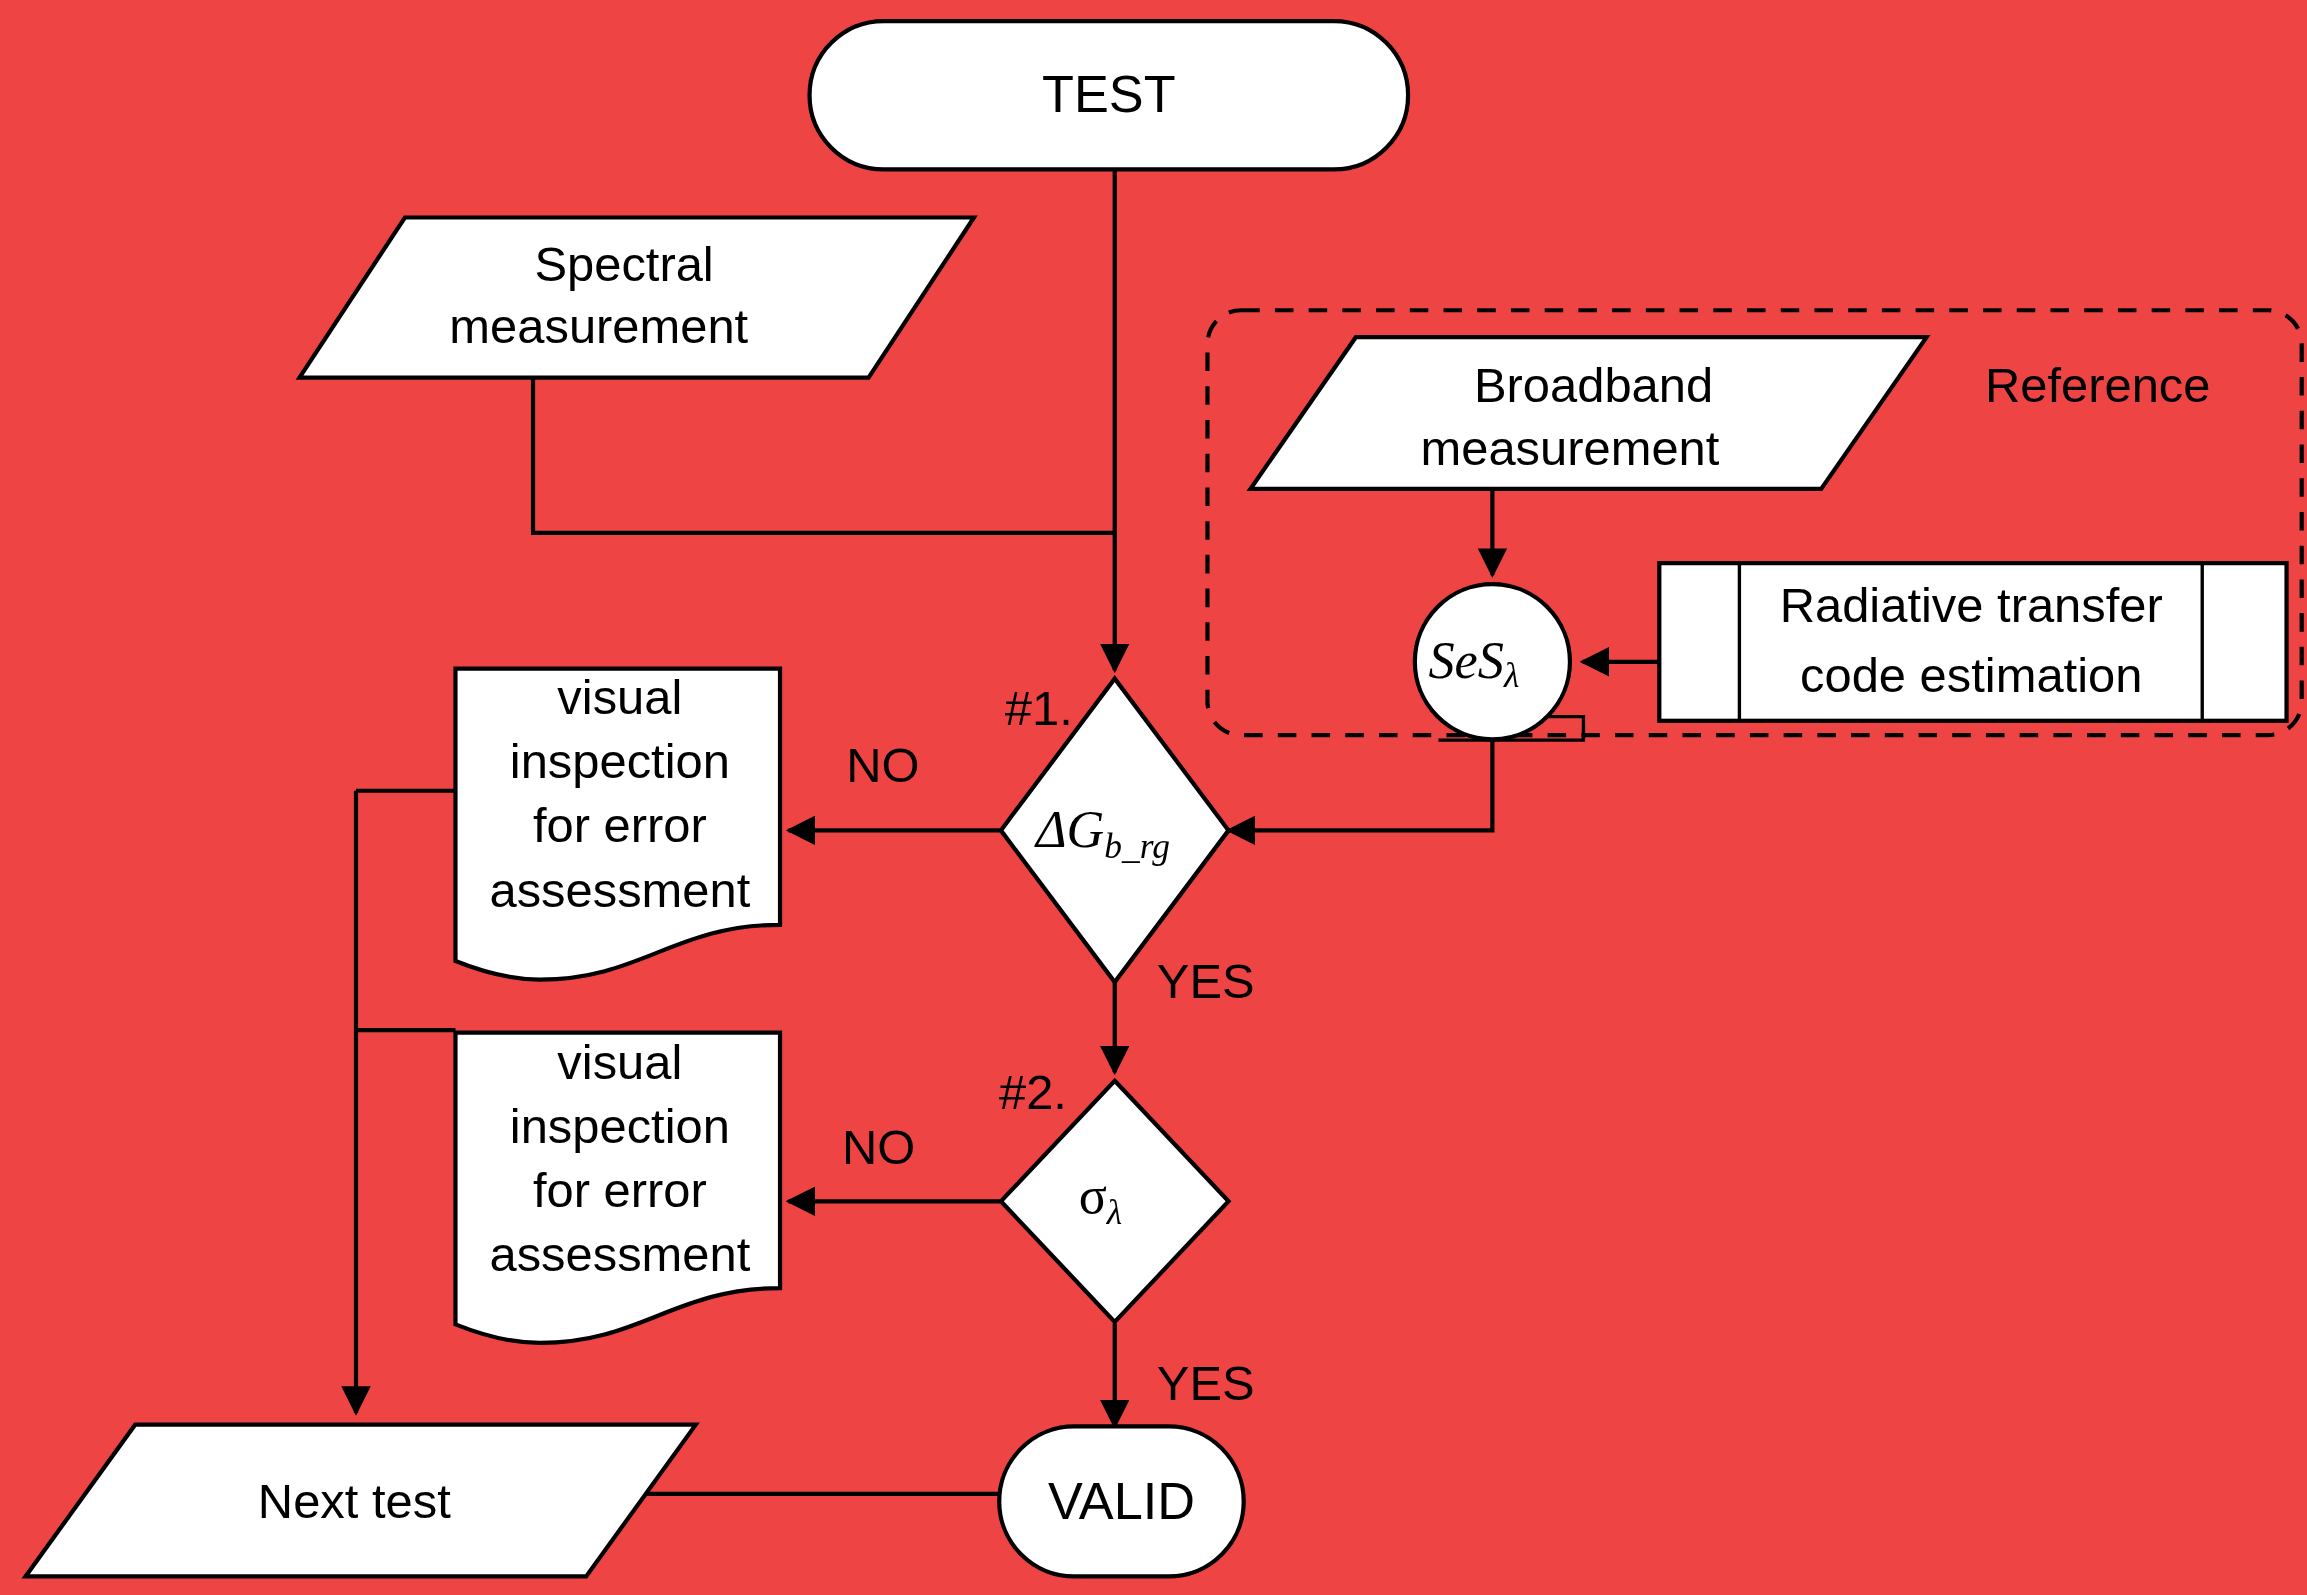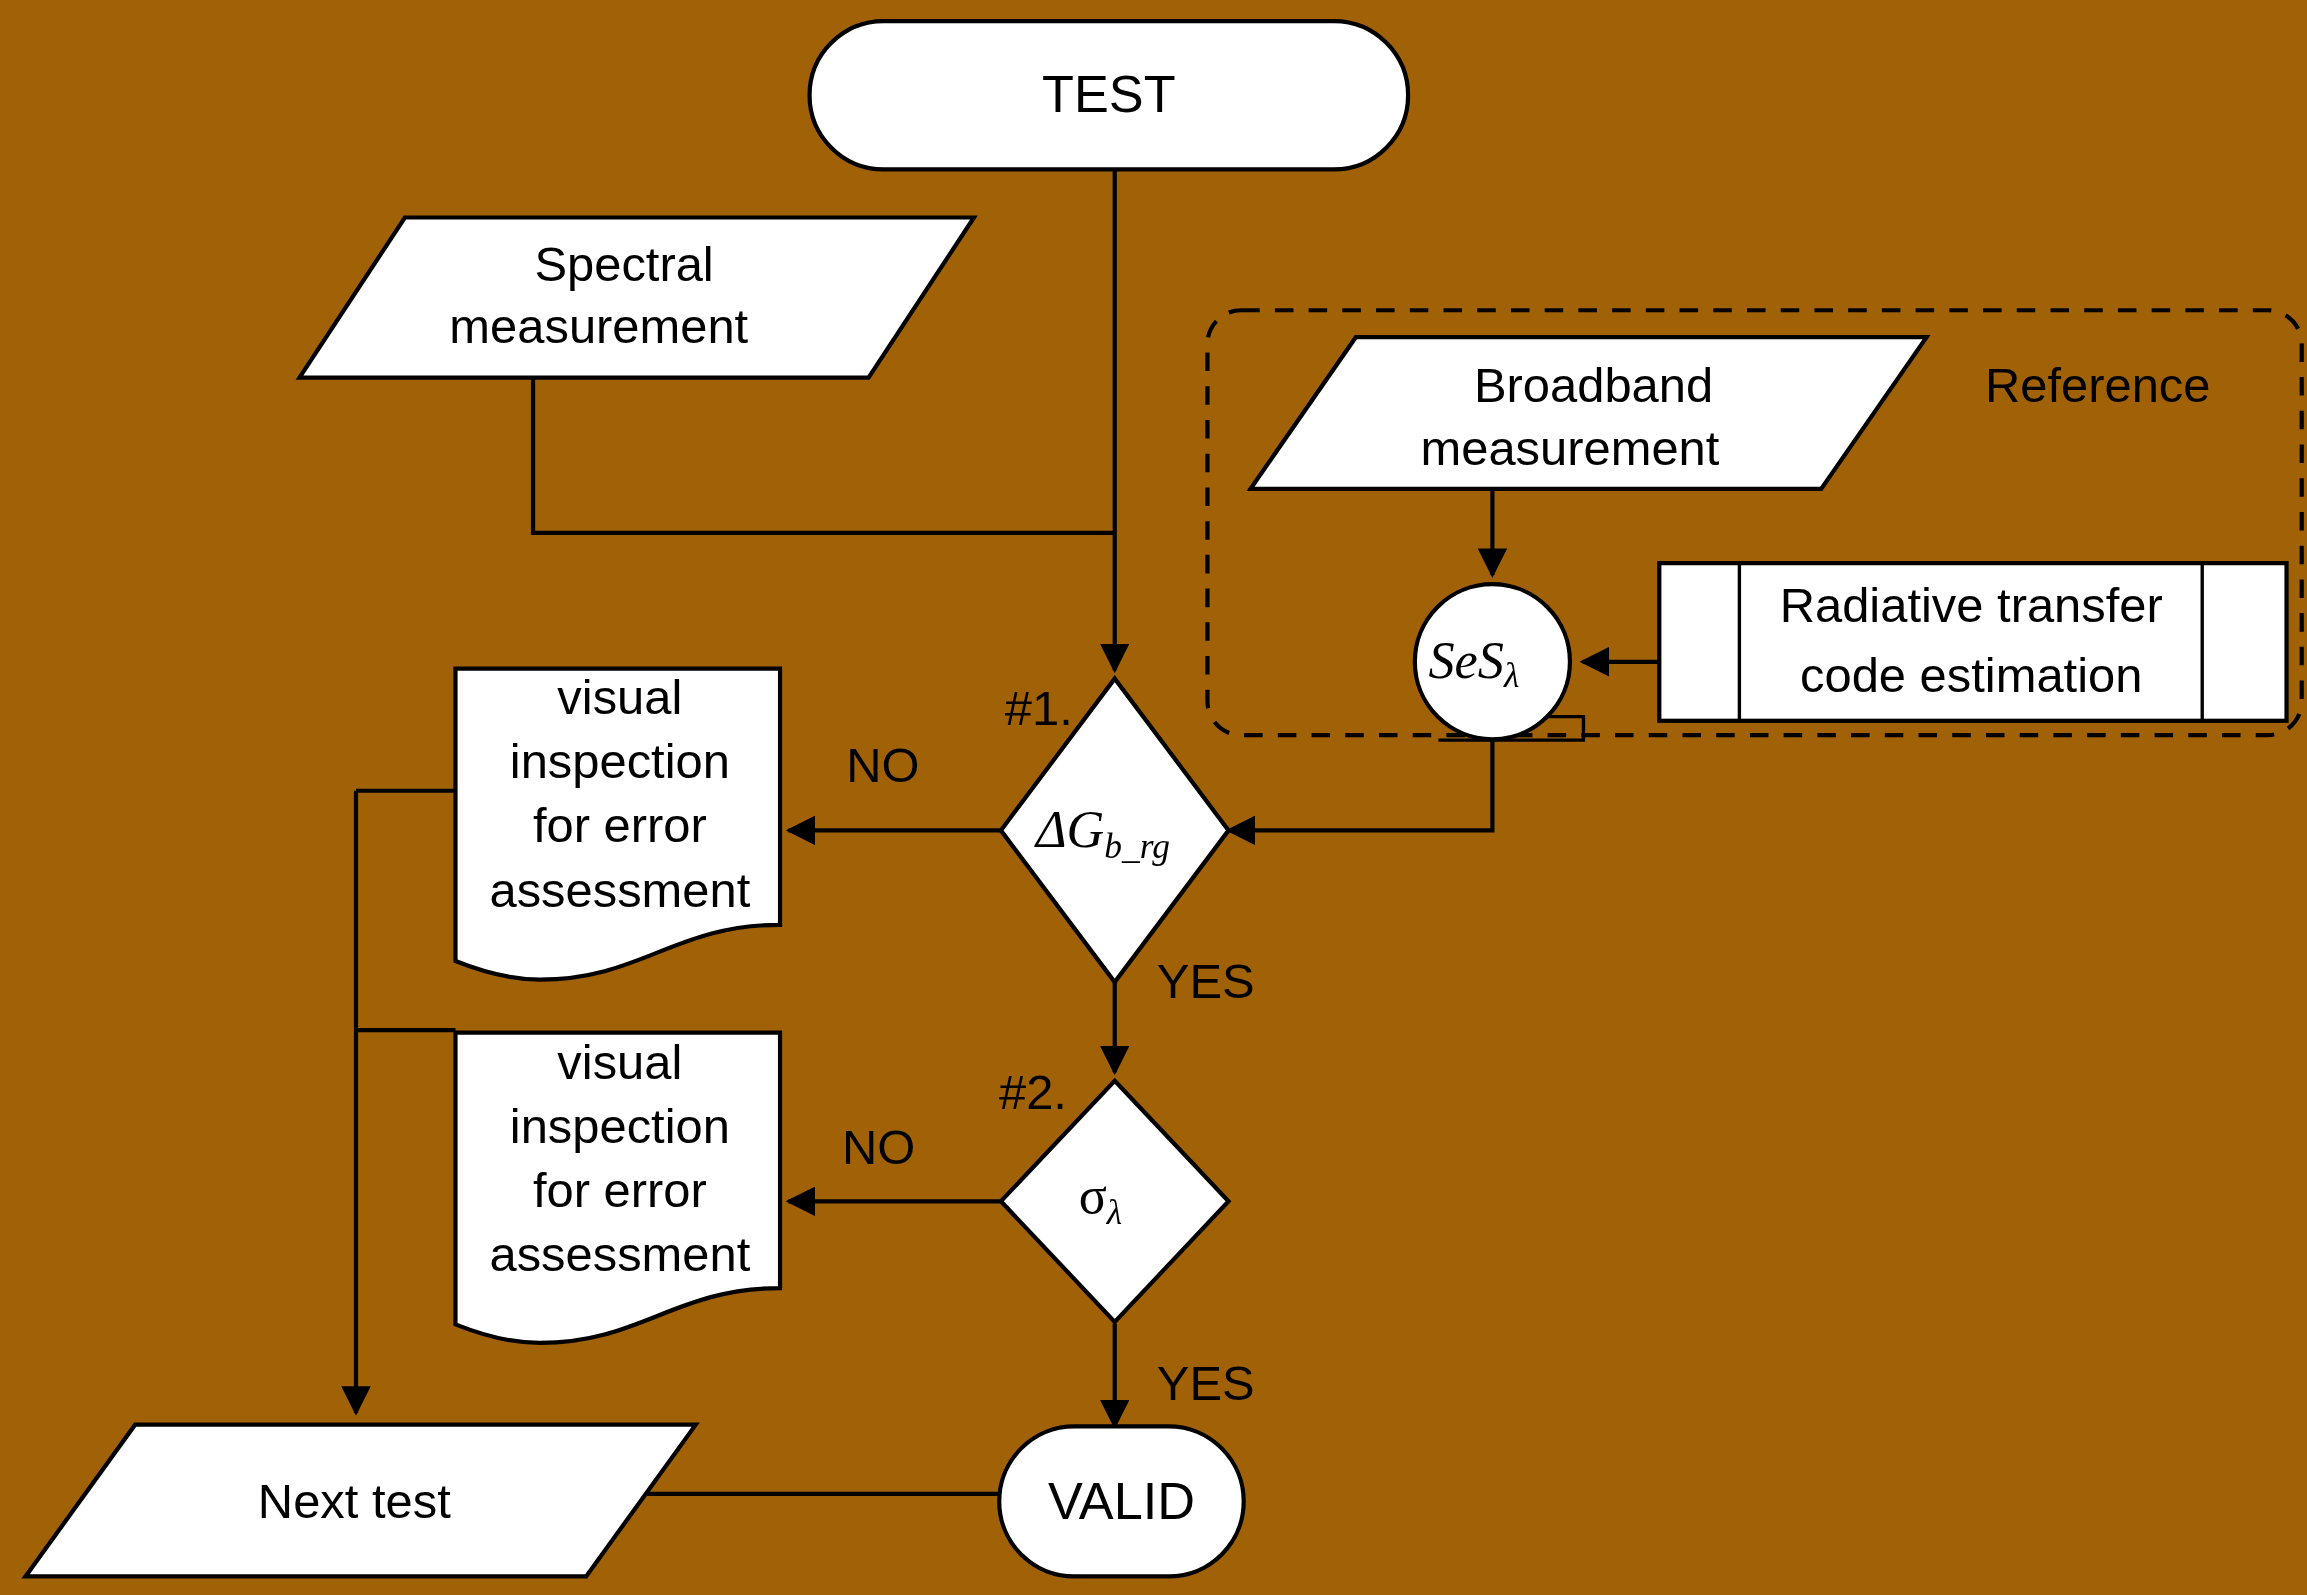--- a/index.html
+++ b/index.html
@@ -3,21 +3,21 @@
 <meta charset="utf-8">
 <title>Flowchart</title>
 <style>
   html,body{margin:0;padding:0;background:#ffffff;}
   body{
     width:2307px;height:1595px;
     font-family:"Liberation Sans",sans-serif;
     color:#000;
     overflow:hidden;
   }
-  #flow-root{position:relative;width:2307px;height:1595px;background:#a16207;}
+  #flow-root{position:relative;width:2307px;height:1595px;background:#ef4444;}
   svg#flow-svg{position:absolute;left:0;top:0;width:2307px;height:1595px;display:block;}
 
   .shape-stroke{fill:#ffffff;stroke:#000000;stroke-width:5;}
   .shape-stroke-thin{fill:none;stroke:#000000;stroke-width:4;}
   .dashed-group{fill:none;stroke:#000000;stroke-width:5;stroke-dasharray:22 18;}
   .conn{fill:none;stroke:#000000;stroke-width:5;}
 
   .lbl{font-family:"Liberation Sans",sans-serif;fill:#000;font-size:58px;text-anchor:middle;dominant-baseline:middle;}
   .lbl-term{font-size:62px;}
   .lbl-edge{font-size:58px;}

